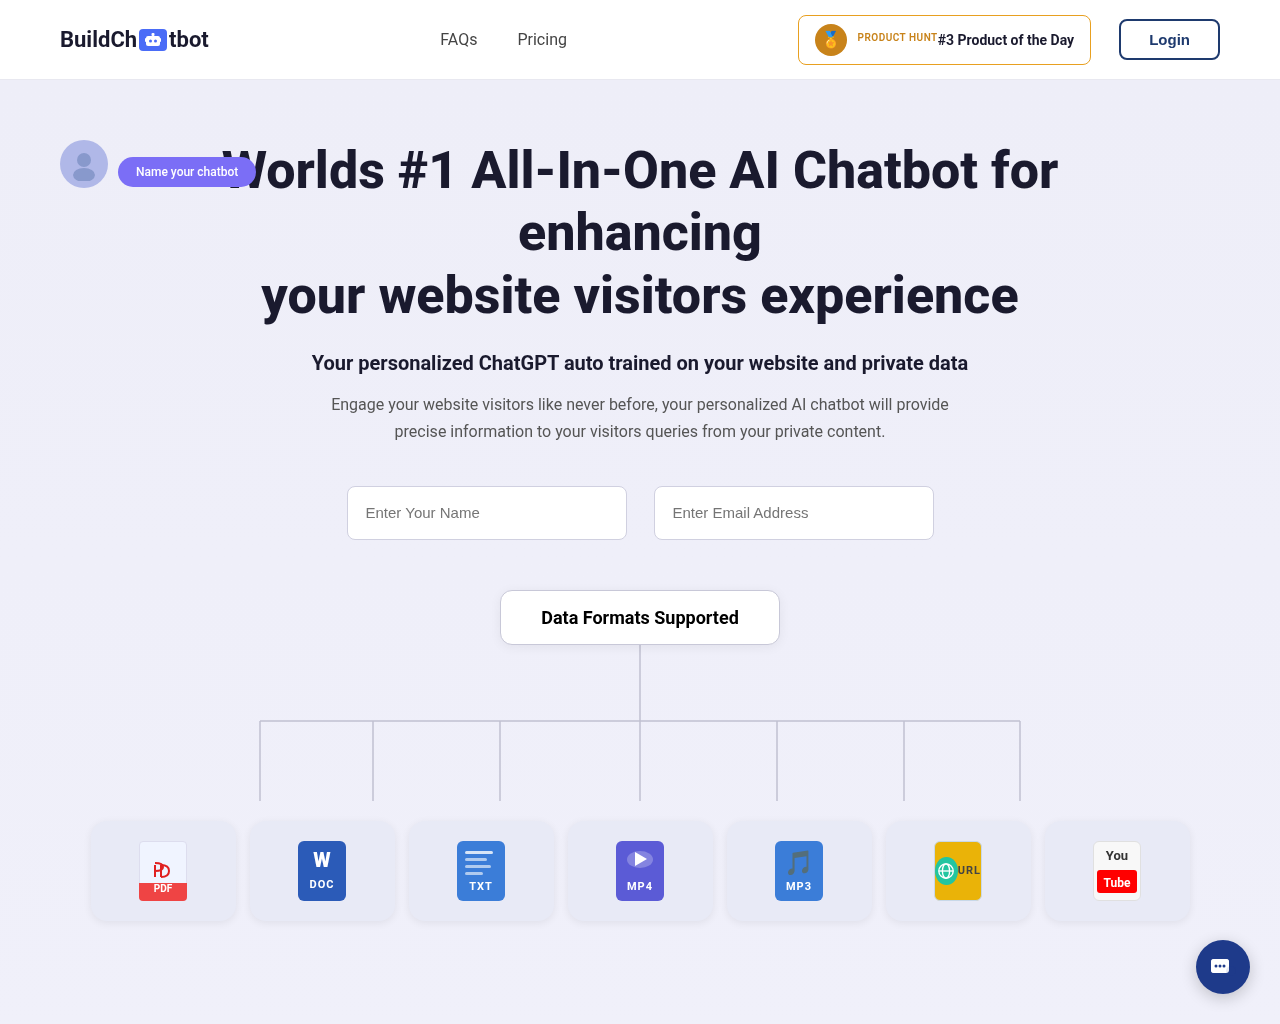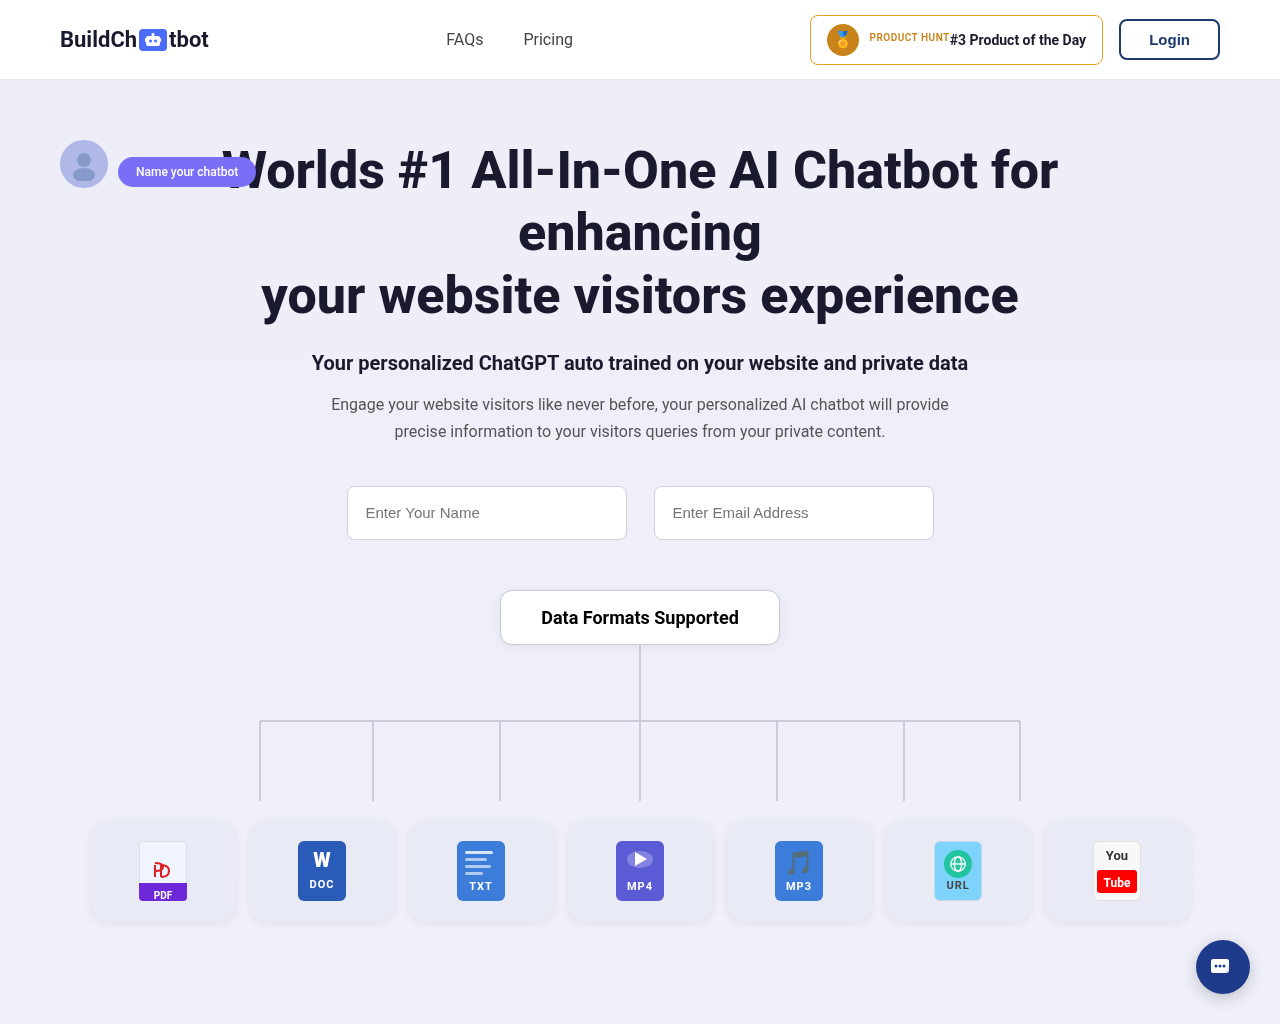--- a/index.html
+++ b/index.html
@@ -80,20 +80,21 @@
     .ph-title { font-size: 14px; font-weight: 700; color: #1a1a2e; }
     .login-btn {
       border: 2px solid #1e3a6e;
       border-radius: 8px;
       padding: 10px 28px;
       font-size: 15px;
       font-weight: 600;
       color: #1e3a6e;
       background: #fff;
       cursor: pointer;
+      margin-left: 12px;
     }
 
     
     .hero {
       background: linear-gradient(180deg, #eeeef8 0%, #f0f0fa 100%);
       padding: 60px 60px 80px;
       text-align: center;
       position: relative;
     }
     .chatbot-bubble {
@@ -222,21 +223,21 @@
       border-radius: 16px;
       display: flex;
       align-items: center;
       justify-content: center;
       box-shadow: 0 2px 8px rgba(0,0,0,0.07);
     }
 
     
     .pdf-icon { width: 64px; height: 68px; position: relative; }
     .pdf-body { width: 48px; height: 60px; background: #f0f4ff; border-radius: 4px 4px 4px 4px; position: absolute; top: 4px; left: 8px; border: 1px solid #dde; }
-    .pdf-red-bar { width: 48px; height: 18px; background: #6d28d9; border-radius: 0 0 4px 4px; position: absolute; bottom: 4px; left: 8px; display: flex; align-items: flex-end; justify-content: center; }
+    .pdf-red-bar { width: 48px; height: 18px; background: #ef4444; border-radius: 0 0 4px 4px; position: absolute; bottom: 4px; left: 8px; display: flex; align-items: flex-start; justify-content: center; }
     .pdf-label { color: #fff; font-size: 10px; font-weight: 700; }
     .pdf-acro { position: absolute; top: 20px; left: 16px; }
     .pdf-acro svg { width: 28px; height: 28px; }
 
     
     .chat-widget {
       position: fixed;
       bottom: 30px;
       right: 30px;
       width: 54px;
@@ -387,21 +388,21 @@
         <div style="width:64px;height:68px;position:relative;">
           <div style="width:48px;height:60px;background:#3b7dd8;border-radius:6px;position:absolute;top:4px;left:8px;display:flex;flex-direction:column;align-items:center;justify-content:space-between;padding:8px 0 8px;">
             <span style="font-size:24px;">🎵</span>
             <span style="color:#fff;font-size:11px;font-weight:700;letter-spacing:1px;">MP3</span>
           </div>
         </div>
       </div>
 
       <div class="format-icon-box">
         <div style="width:64px;height:68px;position:relative;">
-          <div style="width:48px;height:60px;background:#7dd3fc;border-radius:6px;position:absolute;top:4px;left:8px;border:1px solid #c8d8e8;display:flex;flex-direction:column;align-items:center;justify-content:space-between;padding:8px 0 8px;text-align:right;">
+          <div style="width:48px;height:60px;background:#eab308;border-radius:6px;position:absolute;top:4px;left:8px;border:1px solid #c8d8e8;display:flex;flex-direction:row;align-items:center;justify-content:space-between;padding:8px 0 8px;text-align:right;">
             <div style="width:28px;height:28px;border-radius:50%;background:#22c5a0;display:flex;align-items:center;justify-content:center;">
               <svg viewBox="0 0 20 20" width="18" height="18">
                 <circle cx="10" cy="10" r="8" fill="none" stroke="white" stroke-width="1.5"></circle>
                 <ellipse cx="10" cy="10" rx="4" ry="8" fill="none" stroke="white" stroke-width="1.5"></ellipse>
                 <line x1="2" y1="10" x2="18" y2="10" stroke="white" stroke-width="1.5"></line>
               </svg>
             </div>
             <span style="color:#444;font-size:11px;font-weight:700;letter-spacing:1px;">URL</span>
           </div>
         </div>

